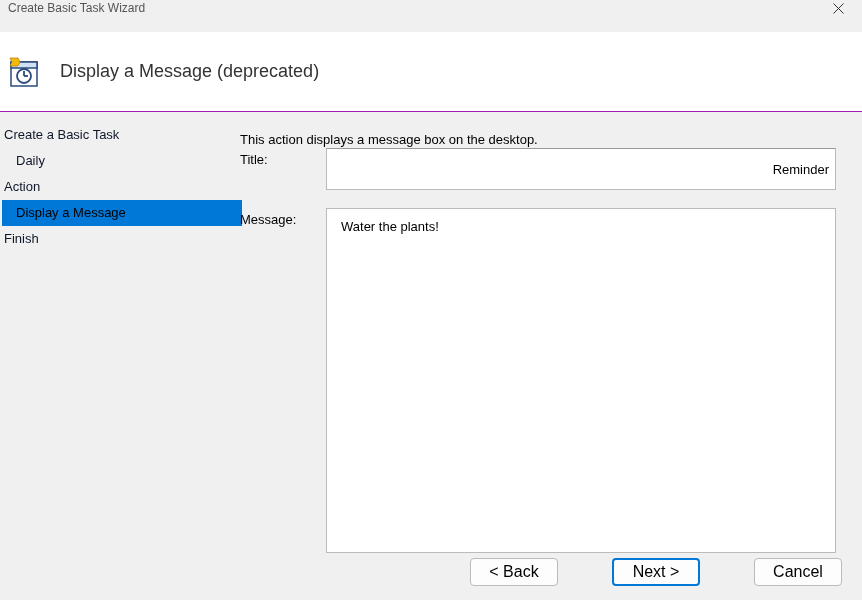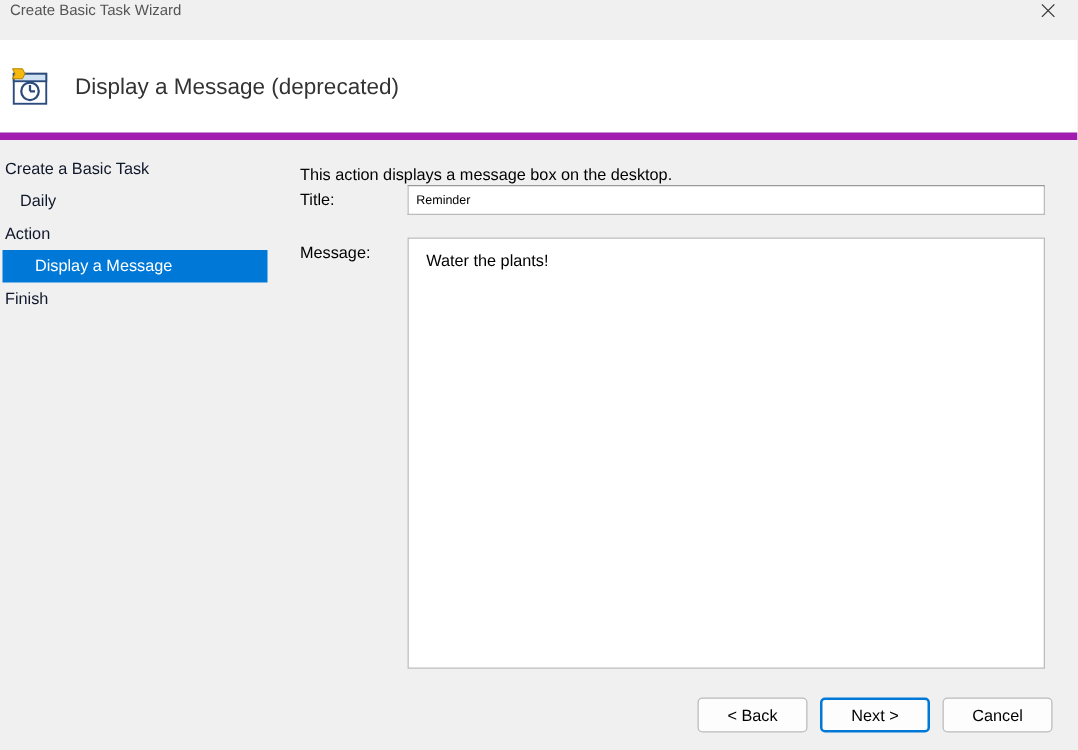--- a/index.html
+++ b/index.html
@@ -33,21 +33,21 @@
       display: flex;
       align-items: center;
       justify-content: center;
       color: #555;
       font-size: 14px;
       cursor: pointer;
     }
     .header {
       height: 80px;
       background: #ffffff;
-      border-bottom: 6px solid #a21caf;
+      border-bottom: 1px solid #a21caf;
       display: flex;
       align-items: center;
       padding-left: 8px;
     }
     .header-icon {
       width: 32px;
       height: 32px;
       margin-right: 20px;
     }
     .header-title {
@@ -68,24 +68,24 @@
       color: #0f172a;
       padding: 4px 0 4px 4px;
       cursor: pointer;
       line-height: 18px;
     }
     .nav-sub {
       padding-left: 16px;
     }
     .nav-item.selected {
       background: #0078d7;
-      color: #ffffff;
-      width: 212px;
+      color: #000000;
+      width: 240px;
       margin-left: 2px;
-      padding-left: 26px;
+      padding-left: 14px;
     }
     .main-panel {
       flex: 1;
       padding: 20px 26px 0 0;
     }
     .desc-text {
       font-size: 13px;
       color: #000;
       margin-bottom: 1px;
     }
@@ -99,23 +99,24 @@
       font-size: 13px;
       color: #000;
       padding-top: 4px;
     }
     .title-input {
       flex: 1;
       height: 24px;
       border: 1px solid #bbb;
       border-top: 1px solid #999;
       background: #fff;
-      font-size: 10px;
-      padding: 2px 6px;
+      font-size: 13px;
+      padding: 20px 6px;
       outline: none;
+      text-align: right;
     }
     .message-area {
       flex: 1;
       height: 345px;
       border: 1px solid #bbb;
       background: #fff;
       font-size: 13px;
       padding: 10px 14px;
       font-family: "Segoe UI", Tahoma, sans-serif;
       resize: none;
@@ -124,27 +125,28 @@
     .button-row {
       position: absolute;
       bottom: 14px;
       right: 20px;
       display: flex;
       gap: 10px;
     }
     .btn {
       min-width: 88px;
       height: 28px;
-      font-size: 13px;
+      font-size: 16px;
       color: #000;
       background: #fdfdfd;
       border: 1px solid #bbb;
       border-radius: 4px;
       cursor: pointer;
       padding: 0 14px;
+      margin-left: 44px;
     }
     .btn.default {
       border: 2px solid #0078d7;
     }
   </style>
 </head>
 <body>
 
 <div class="titlebar">
   <div class="titlebar-title">Create Basic Task Wizard</div>

